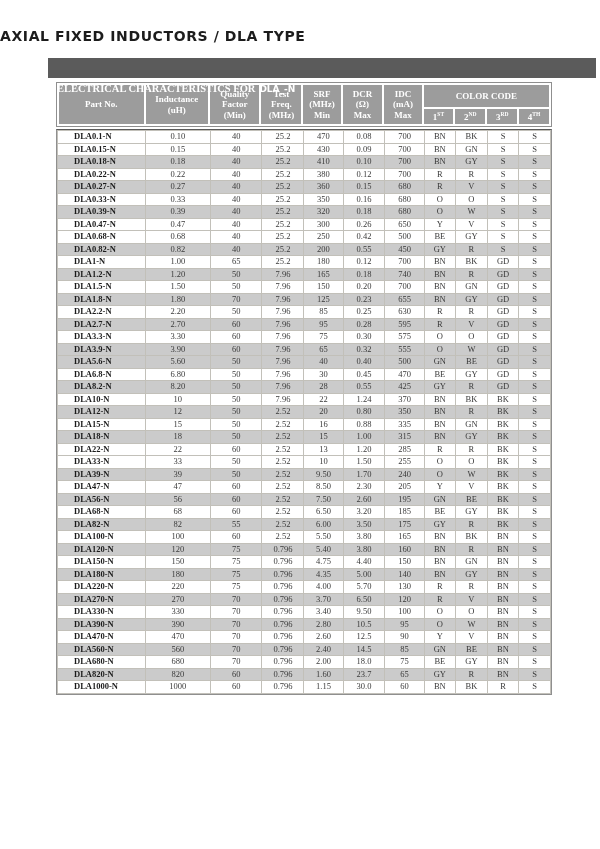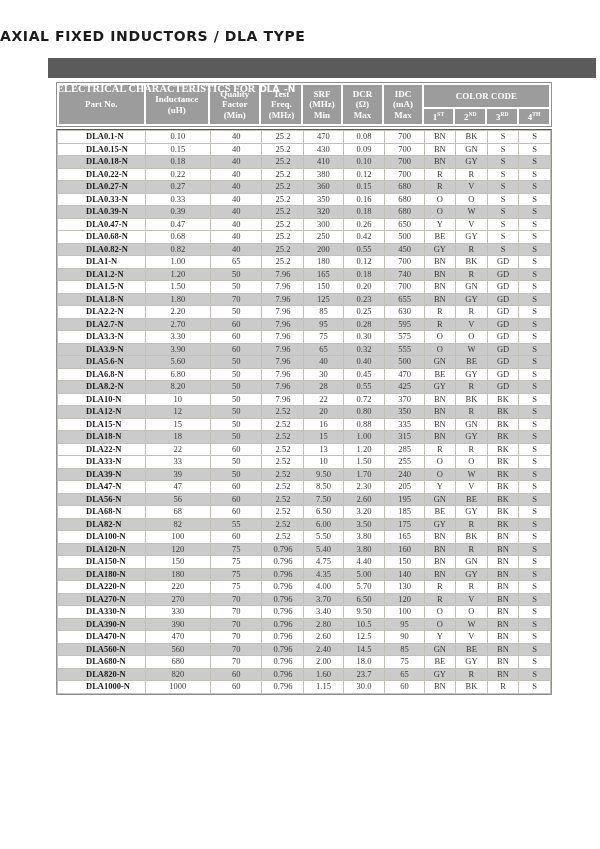--- a/index.html
+++ b/index.html
@@ -49,21 +49,21 @@
     border-collapse:separate;border-spacing:1px;
     background:var(--border,#c2c0b9);
     border:1px solid #8f8f8f;border-top:1px solid #5a5a5a;
   }
   table.bodytab td{
     background:#ffffff;height:11.5px;line-height:11.5px;overflow:hidden;
     font-size:8.5px;color:#3a3a3a;text-align:center;padding:0;white-space:nowrap;
   }
   table.bodytab tr.alt td{background:var(--row-alt-bg,#cbcbcb);}
   table.bodytab td.part{
-    text-align:left;padding-left:28px;font-weight:bold;color:#1b1b1b;font-size:8.5px;
+    text-align:left;padding-left:16px;font-weight:bold;color:#1b1b1b;font-size:8.5px;
   }
 </style>
 </head>
 <body>
 
 <div class="page">
 
   <div class="title">AXIAL FIXED INDUCTORS / DLA TYPE</div>
 
   <div class="banner">
@@ -405,21 +405,21 @@
             <td>R</td>
             <td>GD</td>
             <td>S</td>
           </tr>
           <tr>
             <td class="part">DLA10-N</td>
             <td>10</td>
             <td>50</td>
             <td>7.96</td>
             <td>22</td>
-            <td>0.72</td>
+            <td>1.24</td>
             <td>370</td>
             <td>BN</td>
             <td>BK</td>
             <td>BK</td>
             <td>S</td>
           </tr>
           <tr class="alt">
             <td class="part">DLA12-N</td>
             <td>12</td>
             <td>50</td>

